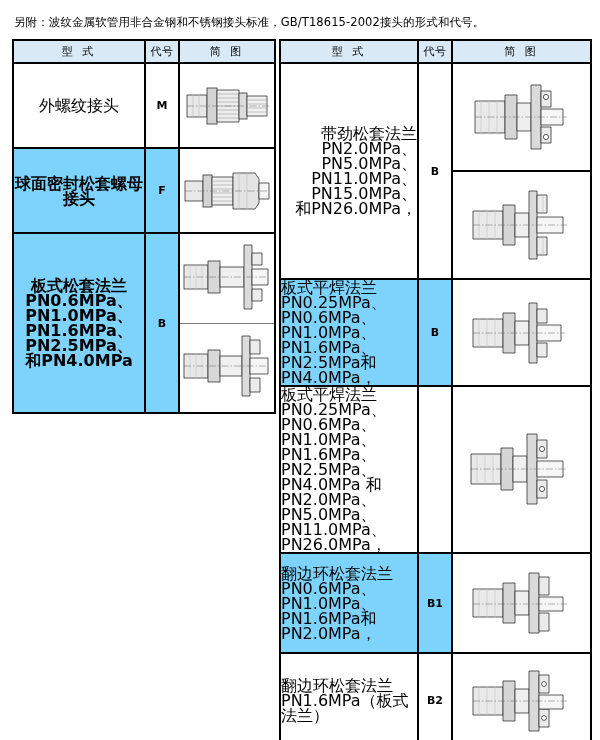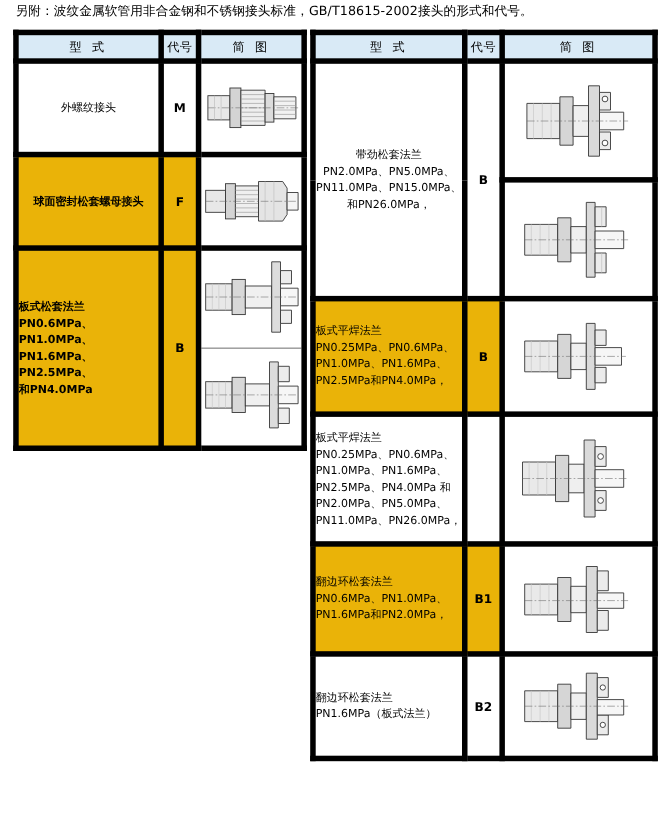--- a/index.html
+++ b/index.html
@@ -12,21 +12,21 @@
     height: 740px;
     font-family: "DejaVu Sans", "Liberation Sans", sans-serif;
     color: #111;
     position: relative;
   }
   .page {
     width: 600px;
     height: 740px;
     position: relative;
     box-sizing: border-box;
-    padding: 2px 12px 0 12px;
+    padding: 14px 12px 0 12px;
   }
   .caption {
     font-size: 11.5px;
     line-height: 16px;
     color: #000;
     margin: 0 0 9px 2px;
     letter-spacing: 0.1px;
     white-space: nowrap;
   }
   .tables {
@@ -35,53 +35,53 @@
     align-items: flex-start;
   }
   table.tbl {
     border-collapse: collapse;
     table-layout: fixed;
     background: #fff;
   }
   table.tbl.left { width: 262px; }
   table.tbl.right { width: 311px; margin-left: 3px; }
   table.tbl td, table.tbl th {
-    border: 5px solid #000000;
+    border: 2px solid #000000;
     padding: 0;
     vertical-align: middle;
   }
   thead th {
     background: #d9eaf6;
     height: 21px;
     font-size: 11px;
     font-weight: normal;
     color: #000;
     text-align: center;
     letter-spacing: 3px;
   }
   thead th.nos { letter-spacing: 0.5px; }
   td.namecell {
-    font-size: 10px;
+    font-size: 16px;
     line-height: 15px;
     padding: 4px 6px 4px 7px;
     color: #000;
   }
   td.namecell.center { text-align: center; }
   td.codecell {
     text-align: center;
     font-size: 11px;
     font-weight: bold;
     color: #000;
   }
   td.imgcell {
     text-align: center;
     padding: 2px 0;
     background: #fff;
   }
-  tr.tint td.namecell, tr.tint td.codecell { background: #eab308; margin-left: 11px; }
+  tr.tint td.namecell, tr.tint td.codecell { background: #7dd3fc; margin-left: 11px; }
   .img { display: block; margin: 0 auto; }
   .bold { font-weight: bold; }
 </style>
 </head>
 <body>
 
 <div class="page">
 
   <div class="caption">另附：波纹金属软管用非合金钢和不锈钢接头标准，GB/T18615-2002接头的形式和代号。</div>
 
@@ -138,21 +138,21 @@
                 <path d="M4 36 h84" stroke="#666" stroke-width="0.5" stroke-dasharray="7,2,1.5,2"></path>
               </g>
             </svg>
           </td>
         </tr>
 
 
 
 
         <tr class="tint" style="height:180px">
-          <td class="namecell bold" style="white-space:pre-line; text-align:left;">板式松套法兰
+          <td class="namecell bold" style="white-space:pre-line; text-align:center;">板式松套法兰
 PN0.6MPa、PN1.0MPa、
 PN1.6MPa、PN2.5MPa、
 和PN4.0MPa</td>
           <td class="codecell">B</td>
           <td class="imgcell" style="padding:0">
             <svg class="img" width="94" height="88" viewBox="0 0 94 88">
               <g stroke="#333" fill="none" stroke-width="0.8">
                 <rect x="4" y="30" width="24" height="24" fill="#e8e8e8"></rect>
                 <path d="M10 30 L10 54 M16 30 L16 54 M22 30 L22 54" stroke="#c6c6c6" stroke-width="0.6"></path>
                 <rect x="28" y="26" width="12" height="32" fill="#d8d8d8"></rect>
@@ -192,21 +192,21 @@
       <thead>
         <tr>
           <th>型        式</th>
           <th class="nos">代号</th>
           <th>简        图</th>
         </tr>
       </thead>
       <tbody>
 
         <tr style="height:108px">
-          <td class="namecell" rowspan="2" style="white-space:pre-line; text-align:center;">带劲松套法兰
+          <td class="namecell" rowspan="2" style="white-space:pre-line; text-align:right;">带劲松套法兰
 PN2.0MPa、PN5.0MPa、
 PN11.0MPa、PN15.0MPa、
 和PN26.0MPa，</td>
           <td class="codecell" rowspan="2">B</td>
           <td class="imgcell">
             <svg class="img" width="126" height="100" viewBox="0 0 126 100">
               <g stroke="#333" fill="none" stroke-width="0.8">
                 <path d="M16 34 L16 66 L46 66 L46 34 Z" fill="#e9e9e9"></path>
                 <path d="M22 34 L22 66 M30 34 L30 66 M38 34 L38 66" stroke="#c6c6c6" stroke-width="0.6"></path>
                 <path d="M46 28 L58 28 L58 72 L46 72 Z" fill="#d6d6d6"></path>

